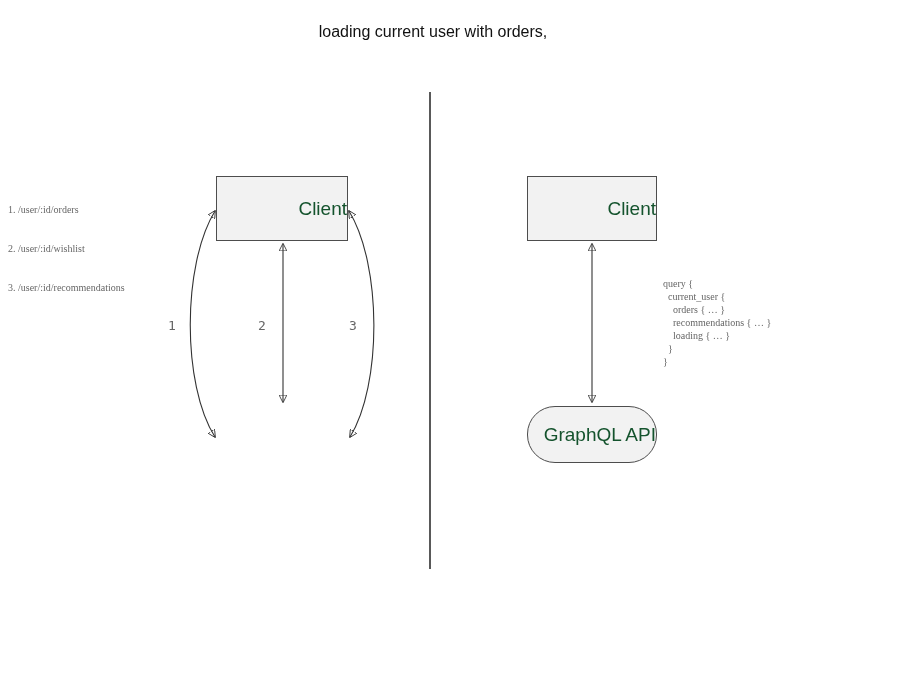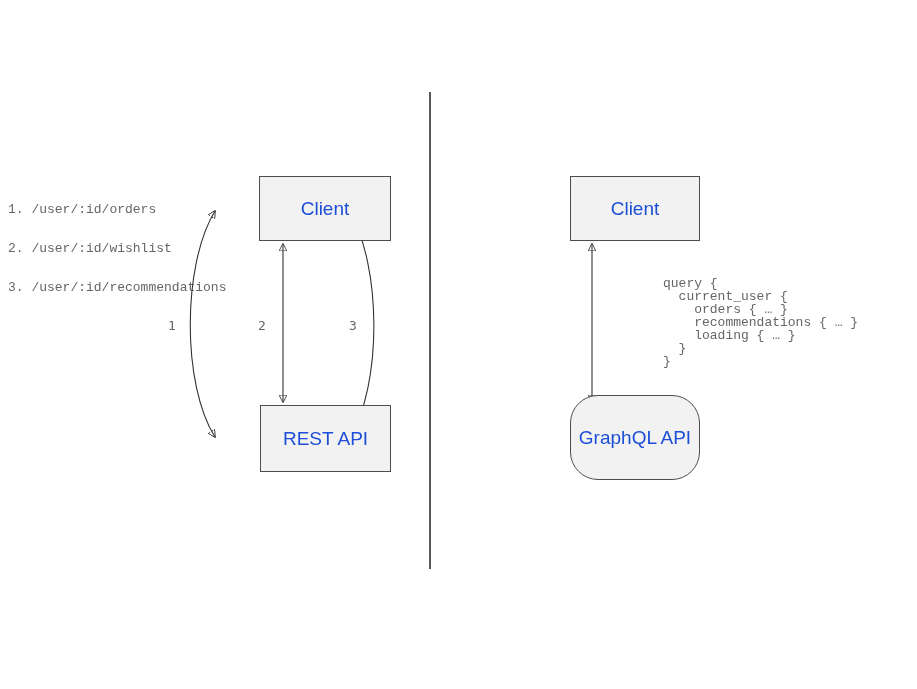--- a/index.html
+++ b/index.html
@@ -29,33 +29,32 @@
     width: 2px;
     height: 477px;
     background: #595959;
   }
   .node-box {
     position: absolute;
     background: #f2f2f2;
     border: 1.5px solid #4d4d4d;
     display: flex;
     align-items: center;
-    justify-content: center;
-    color: #1d4ed8;
+    justify-content: flex-end;
+    color: #14532d;
     font-size: 19px;
-    margin-left: 43px;
   }
   #rest-client   { left: 216px; top: 176px; width: 132px; height: 65px; }
   #rest-api      { left: 217px; top: 405px; width: 131px; height: 67px; }
   #gql-client    { left: 527px; top: 176px; width: 130px; height: 65px; }
-  #gql-api       { left: 527px; top: 395px; width: 130px; height: 85px; border-radius: 28px; }
+  #gql-api       { left: 527px; top: 406px; width: 130px; height: 57px; border-radius: 28px; }
   .mono {
-    font-family: Liberation Mono, monospace;
+    font-family: Liberation Serif, serif;
     color: #666666;
-    font-size: 13px;
+    font-size: 10px;
     line-height: 13px;
     white-space: pre;
   }
   .endpoints { position: absolute; left: 8px; top: 177px; }
   .query-block { position: absolute; left: 663px; top: 277px; }
   .arrow-label {
     position: absolute;
     font-family: "DejaVu Sans Mono", monospace;
     color: #666666;
     font-size: 13px;
@@ -67,20 +66,21 @@
   #arrow-label-3 { left: 346px; top: 318px; }
   svg.arrows { position: absolute; left: 0; top: 0; }
   svg.arrows path { fill: none; stroke: #333333; stroke-width: 1.1px; }
 </style>
 </head>
 <body>
 
 <div id="canvas">
 
   <div class="title-block">
+    <div>loading current user with orders,</div>
   </div>
 
   <div class="divider"></div>
 
   <div class="endpoints mono">
     <div>1. /user/:id/orders</div>
     <div>2. /user/:id/wishlist</div>
     <div>3. /user/:id/recommendations</div>
   </div>
 
@@ -100,23 +100,20 @@
     <path d="M 592,244 L 592,402" marker-start="url(#ah)" marker-end="url(#ah)"></path>
   </svg>
 
   <div class="arrow-label" id="arrow-label-1">1</div>
   <div class="arrow-label" id="arrow-label-2">2</div>
   <div class="arrow-label" id="arrow-label-3">3</div>
 
   <div class="node-box" id="rest-client">
     <span>Client</span>
   </div>
-  <div class="node-box" id="rest-api">
-    <span>REST API</span>
-  </div>
 
   <div class="node-box" id="gql-client">
     <span>Client</span>
   </div>
   <div class="node-box" id="gql-api">
     <span>GraphQL API</span>
   </div>
 
   <div class="query-block mono">query {
   current_user {

